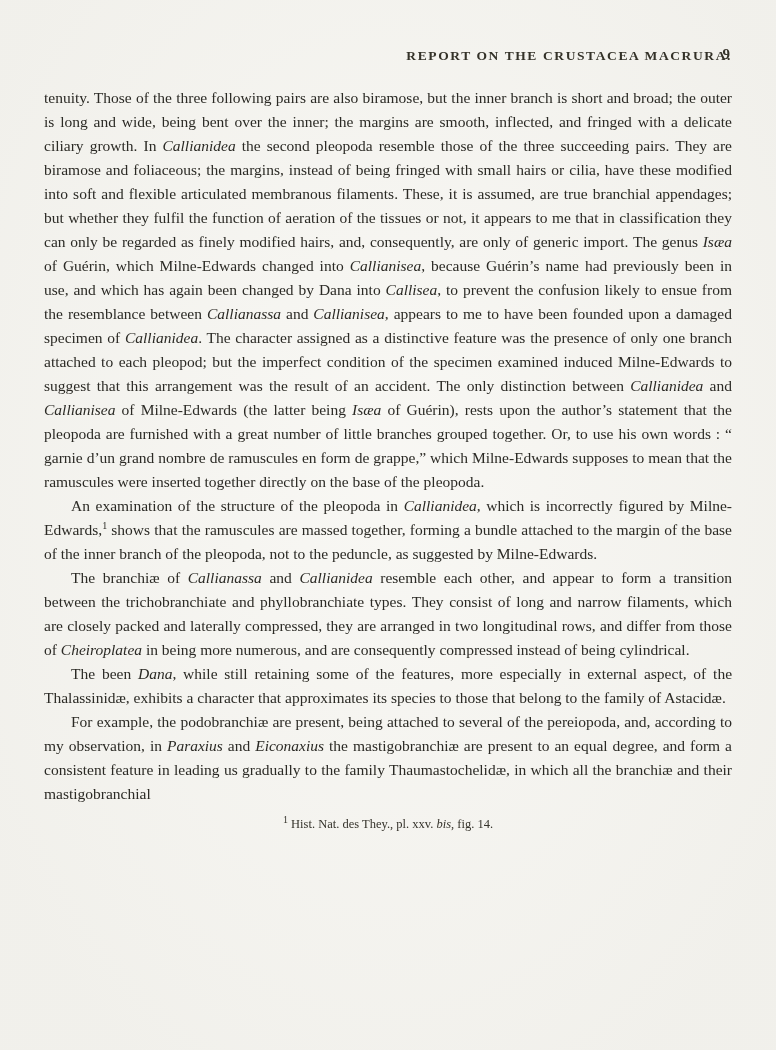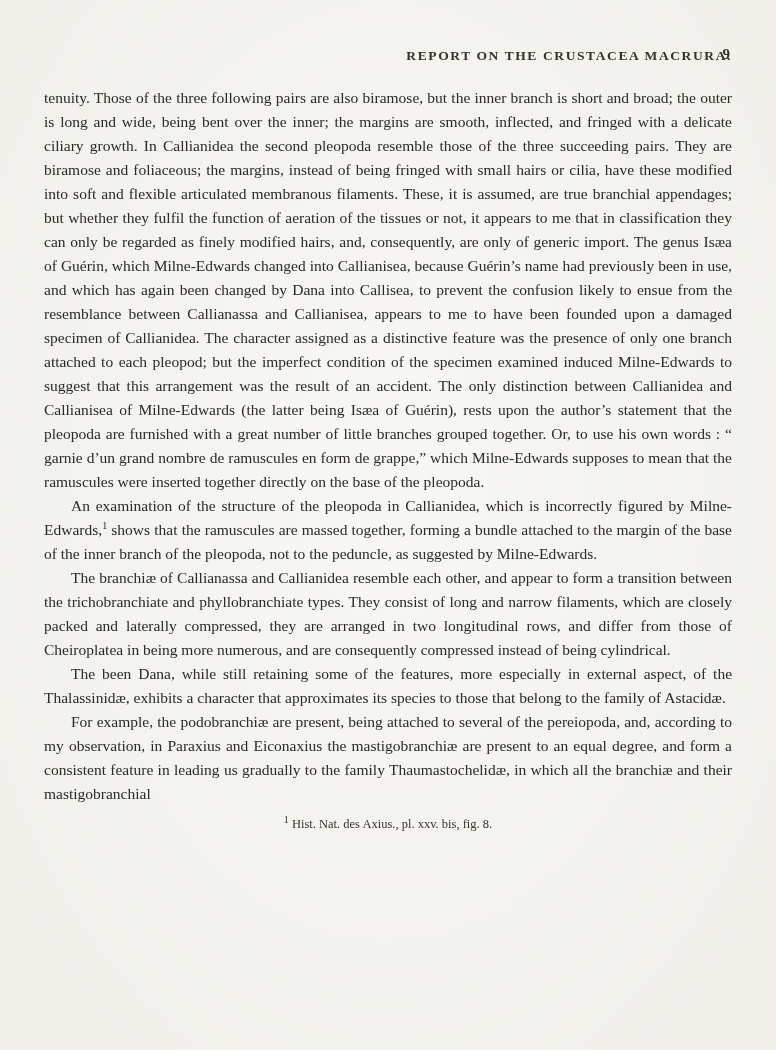--- a/index.html
+++ b/index.html
@@ -44,21 +44,21 @@
     color:#343229;
   }
   .body-text{
     font-size:15.5px;
     line-height:24px;
     text-align:justify;
     color:var(--ink);
   }
   p.para{margin:0;padding:0;}
   p.para.indent{text-indent:27px;}
-  .it{}
+  .it{font-style:italic;}
   sup{font-size:10px;line-height:0;vertical-align:super;}
   .footnote{
     text-align:center;
     font-size:12.5px;
     line-height:16px;
     margin-top:10px;
     color:#35332b;
   }
 </style>
 </head>
@@ -72,15 +72,15 @@
 
   <div class="body-text">
       <p class="para"><span>tenuity. Those of the three following pairs are also biramose, but the inner branch is short and broad; the outer is long and wide, being bent over the inner; the margins are smooth, inflected, and fringed with a delicate ciliary growth. In </span><span class="it">Callianidea</span><span> the second pleopoda resemble those of the three succeeding pairs. They are biramose and foliaceous; the margins, instead of being fringed with small hairs or cilia, have these modified into soft and flexible articulated membranous filaments. These, it is assumed, are true branchial appendages; but whether they fulfil the function of aeration of the tissues or not, it appears to me that in classification they can only be regarded as finely modified hairs, and, consequently, are only of generic import. The genus </span><span class="it">Isæa</span><span> of Guérin, which Milne-Edwards changed into </span><span class="it">Callianisea</span><span>, because Guérin’s name had previously been in use, and which has again been changed by Dana into </span><span class="it">Callisea</span><span>, to prevent the confusion likely to ensue from the resemblance between </span><span class="it">Callianassa</span><span> and </span><span class="it">Callianisea</span><span>, appears to me to have been founded upon a damaged specimen of </span><span class="it">Callianidea</span><span>. The character assigned as a distinctive feature was the presence of only one branch attached to each pleopod; but the imperfect condition of the specimen examined induced Milne-Edwards to suggest that this arrangement was the result of an accident. The only distinction between </span><span class="it">Callianidea</span><span> and </span><span class="it">Callianisea</span><span> of Milne-Edwards (the latter being </span><span class="it">Isæa</span><span> of Guérin), rests upon the author’s statement that the pleopoda are furnished with a great number of little branches grouped together. Or, to use his own words : “ garnie d’un grand nombre de ramuscules en form de grappe,” which Milne-Edwards supposes to mean that the ramuscules were inserted together directly on the base of the pleopoda.</span></p>
       <p class="para indent"><span>An examination of the structure of the pleopoda in </span><span class="it">Callianidea</span><span>, which is incorrectly figured by Milne-Edwards,</span><sup>1</sup><span> shows that the ramuscules are massed together, forming a bundle attached to the margin of the base of the inner branch of the pleopoda, not to the peduncle, as suggested by Milne-Edwards.</span></p>
       <p class="para indent"><span>The branchiæ of </span><span class="it">Callianassa</span><span> and </span><span class="it">Callianidea</span><span> resemble each other, and appear to form a transition between the trichobranchiate and phyllobranchiate types. They consist of long and narrow filaments, which are closely packed and laterally compressed, they are arranged in two longitudinal rows, and differ from those of </span><span class="it">Cheiroplatea</span><span> in being more numerous, and are consequently compressed instead of being cylindrical.</span></p>
       <p class="para indent"><span>The been </span><span class="it">Dana</span><span>, while still retaining some of the features, more especially in external aspect, of the Thalassinidæ, exhibits a character that approximates its species to those that belong to the family of Astacidæ.</span></p>
       <p class="para indent"><span>For example, the podobranchiæ are present, being attached to several of the pereiopoda, and, according to my observation, in </span><span class="it">Paraxius</span><span> and </span><span class="it">Eiconaxius</span><span> the mastigobranchiæ are present to an equal degree, and form a consistent feature in leading us gradually to the family Thaumastochelidæ, in which all the branchiæ and their mastigobranchial</span></p>
     </div>
 
   <div class="footnote">
-    <span><sup>1</sup><span> Hist. Nat. des Axius., pl. xxv. </span><span class="it">bis</span><span>, fig. 8.</span></span>
+    <span><sup>1</sup><span> Hist. Nat. des They., pl. xxv. </span><span class="it">bis</span><span>, fig. 14.</span></span>
   </div>
 </div>
 
 </body></html>

